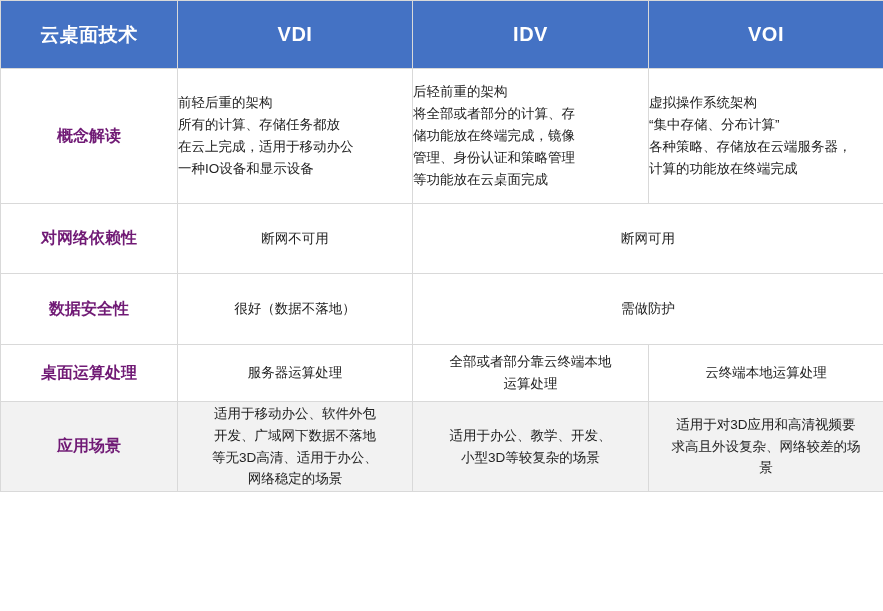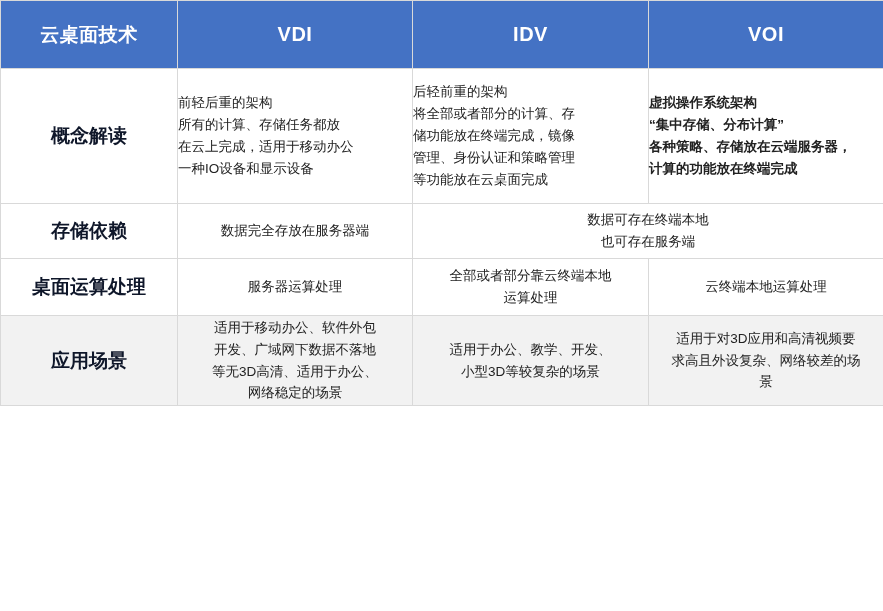--- a/index.html
+++ b/index.html
@@ -47,35 +47,35 @@
     border-left-color: #d9d9d9;
   }
   thead th:last-child {
     border-right-color: #d9d9d9;
     text-align: center;
   }
   thead th .hdr-cn { font-size: 19px; }
 
   td.rowlabel {
     text-align: center;
-    font-size: 19px;
+    font-size: 16px;
     font-weight: bold;
-    color: #0f172a;
+    color: #701a75;
     margin-left: 8px;
   }
 
   td.cell {
     text-align: center;
     font-size: 13.5px;
     color: #222222;
     line-height: 1.62;
     padding: 4px 10px;
   }
   td.cell.left { text-align: left; padding-left: 22px; }
-  td.cell.left-voi { text-align: left; padding-left: 16px; font-weight: bold; }
+  td.cell.left-voi { text-align: left; padding-left: 16px; }
 
   tr.shaded td { background: #f2f2f2; }
 
   .r-concept td { height: 135px; }
   .r-network td { height: 70px; }
   .r-security td { height: 71px; }
   .r-cost td { height: 59px; }
   .r-storage td { height: 55px; }
   .r-compute td { height: 57px; }
   .r-scenario td { height: 90px; }
@@ -126,33 +126,41 @@
         <span class="line">等功能放在云桌面完成</span>
       </td>
       <td class="cell left-voi">
         <span class="line">虚拟操作系统架构</span>
         <span class="line">“集中存储、分布计算”</span>
         <span class="line">各种策略、存储放在云端服务器，</span>
         <span class="line">计算的功能放在终端完成</span>
       </td>
     </tr>
 
+    <tr class="r-network">
+      <td class="rowlabel">对网络依赖性</td>
+      <td class="cell">
+        <span class="line">断网不可用</span>
+      </td>
+      <td class="cell" colspan="2">
+        <span class="line">断网可用</span>
+      </td>
+    </tr>
+
+    <tr class="r-security">
+      <td class="rowlabel">数据安全性</td>
+      <td class="cell">
+        <span class="line">很好（数据不落地）</span>
+      </td>
+      <td class="cell" colspan="2">
+        <span class="line">需做防护</span>
+      </td>
+    </tr>
 
 
-
-    <tr class="r-storage">
-      <td class="rowlabel">存储依赖</td>
-      <td class="cell">
-        <span class="line">数据完全存放在服务器端</span>
-      </td>
-      <td class="cell" colspan="2">
-        <span class="line">数据可存在终端本地</span>
-        <span class="line">也可存在服务端</span>
-      </td>
-    </tr>
 
     <tr class="r-compute">
       <td class="rowlabel">桌面运算处理</td>
       <td class="cell">
         <span class="line">服务器运算处理</span>
       </td>
       <td class="cell">
         <span class="line">全部或者部分靠云终端本地</span>
         <span class="line">运算处理</span>
       </td>

